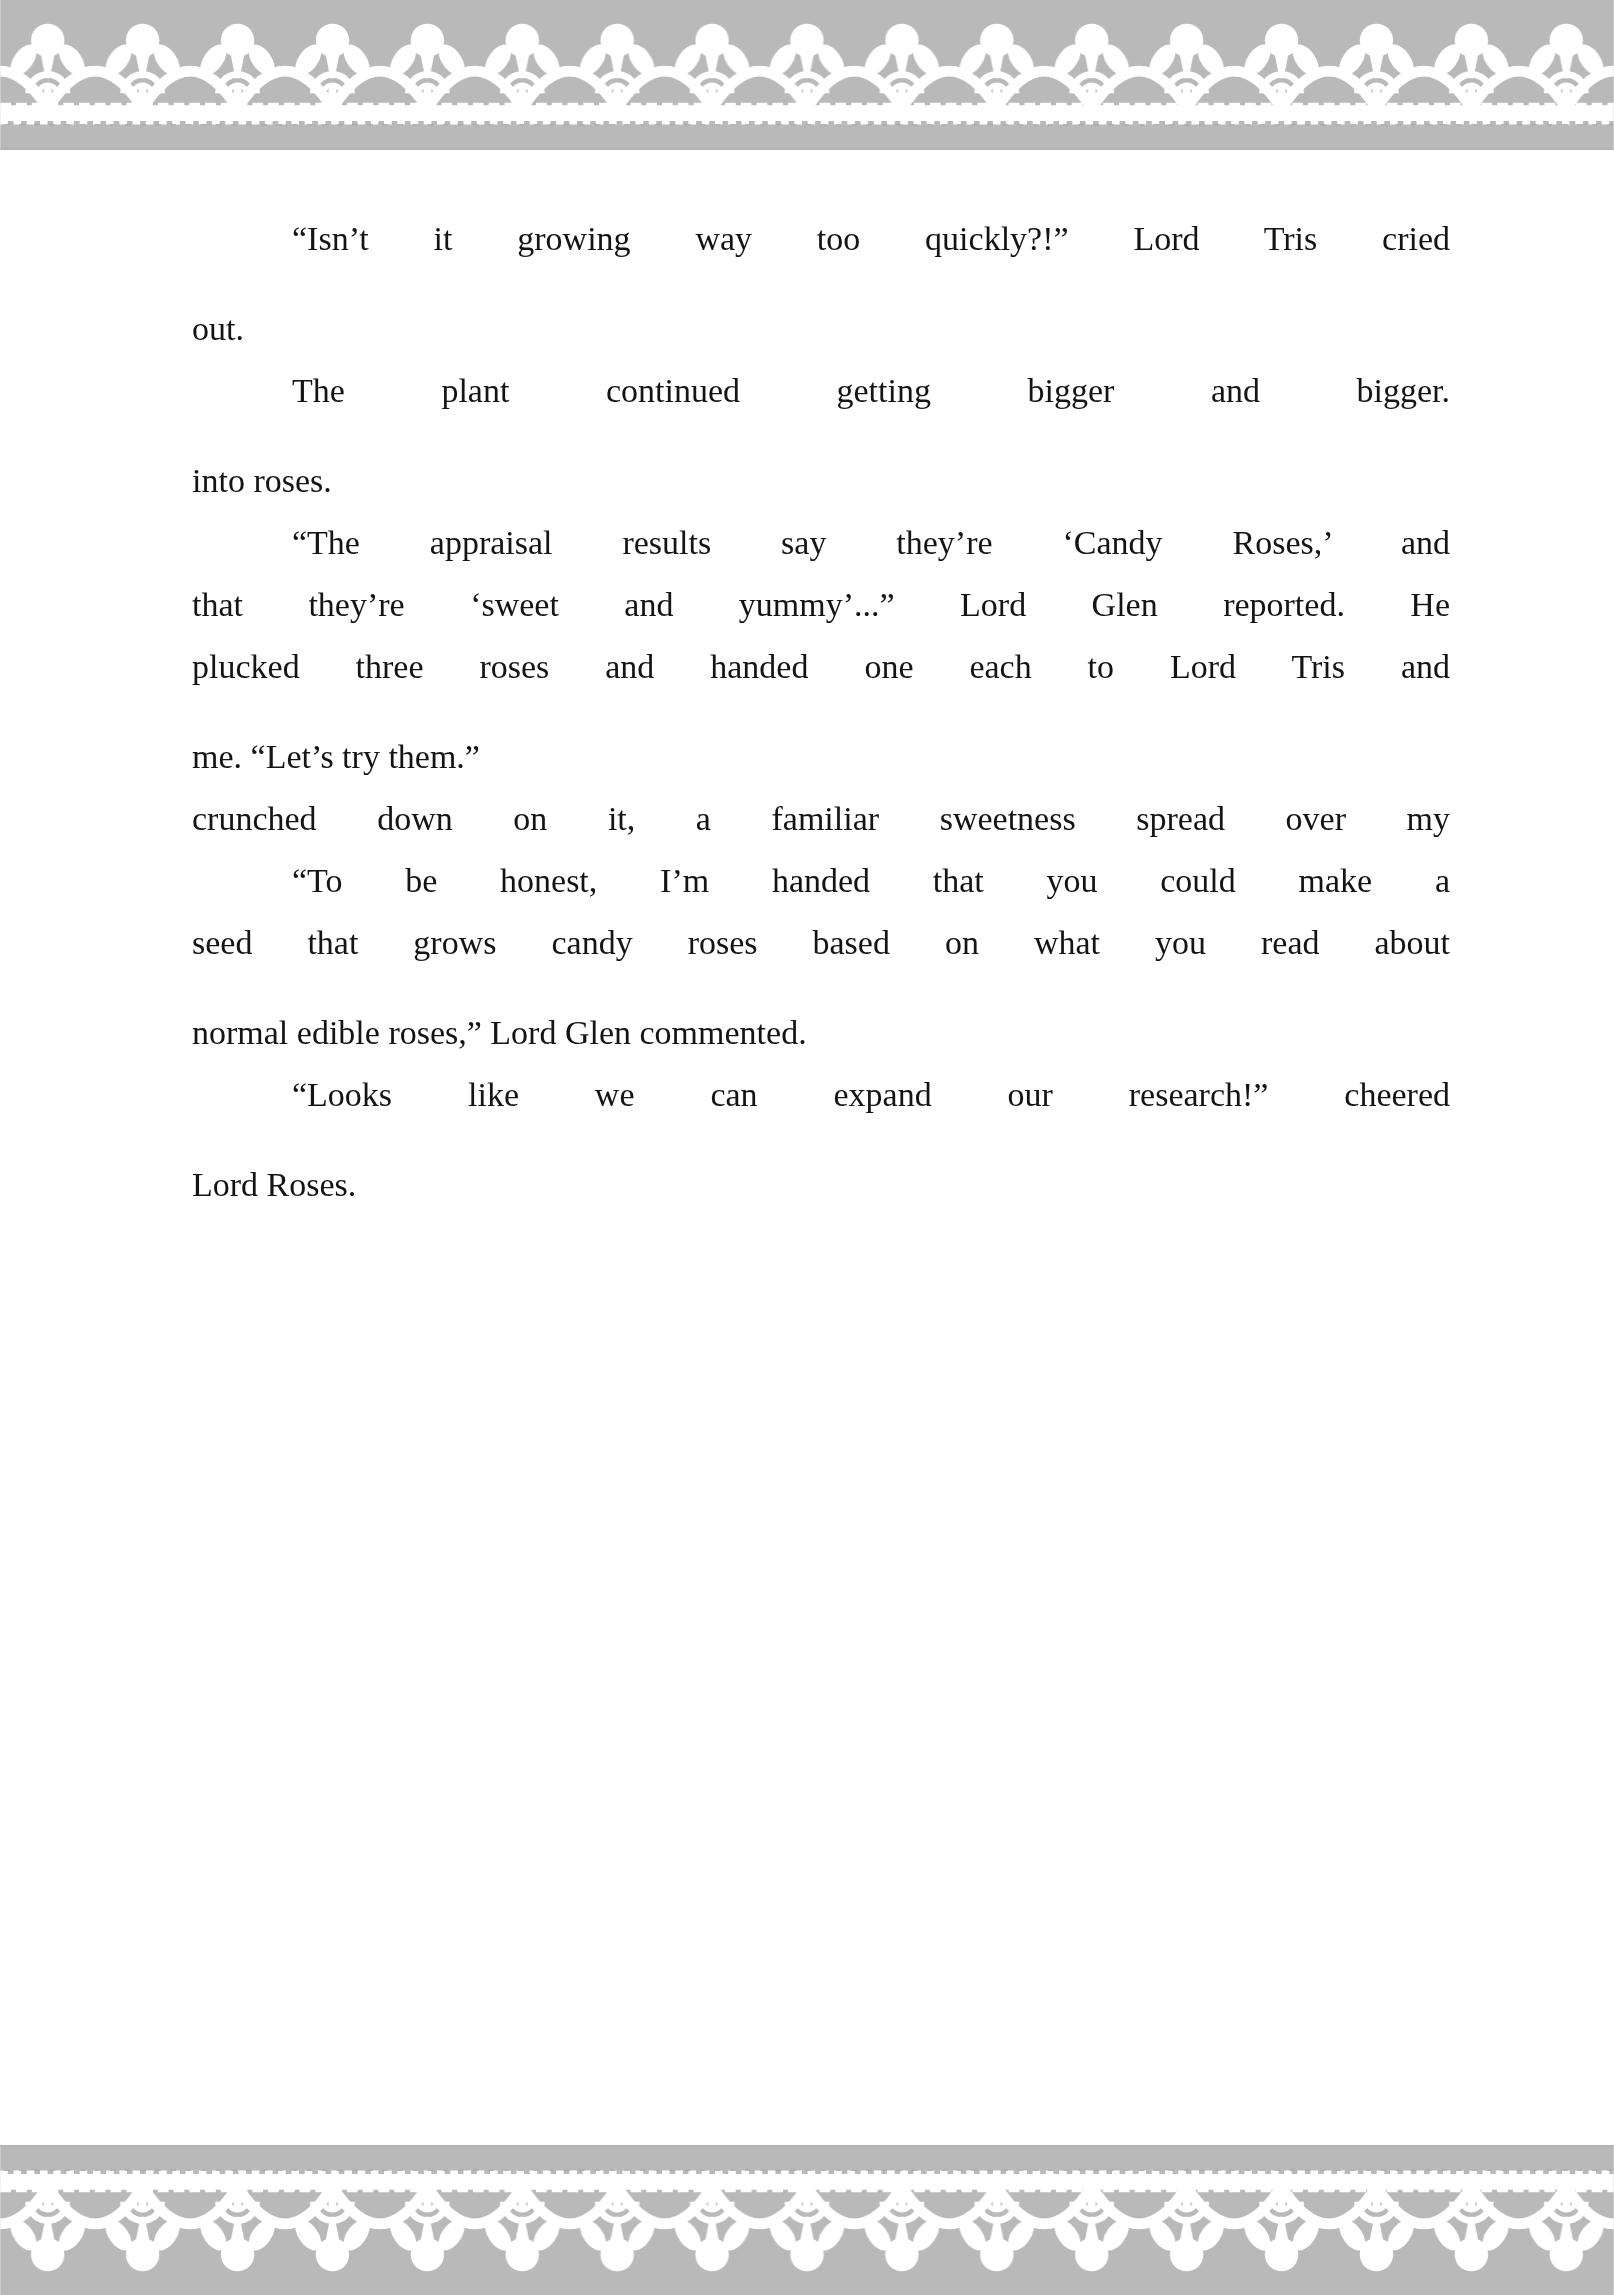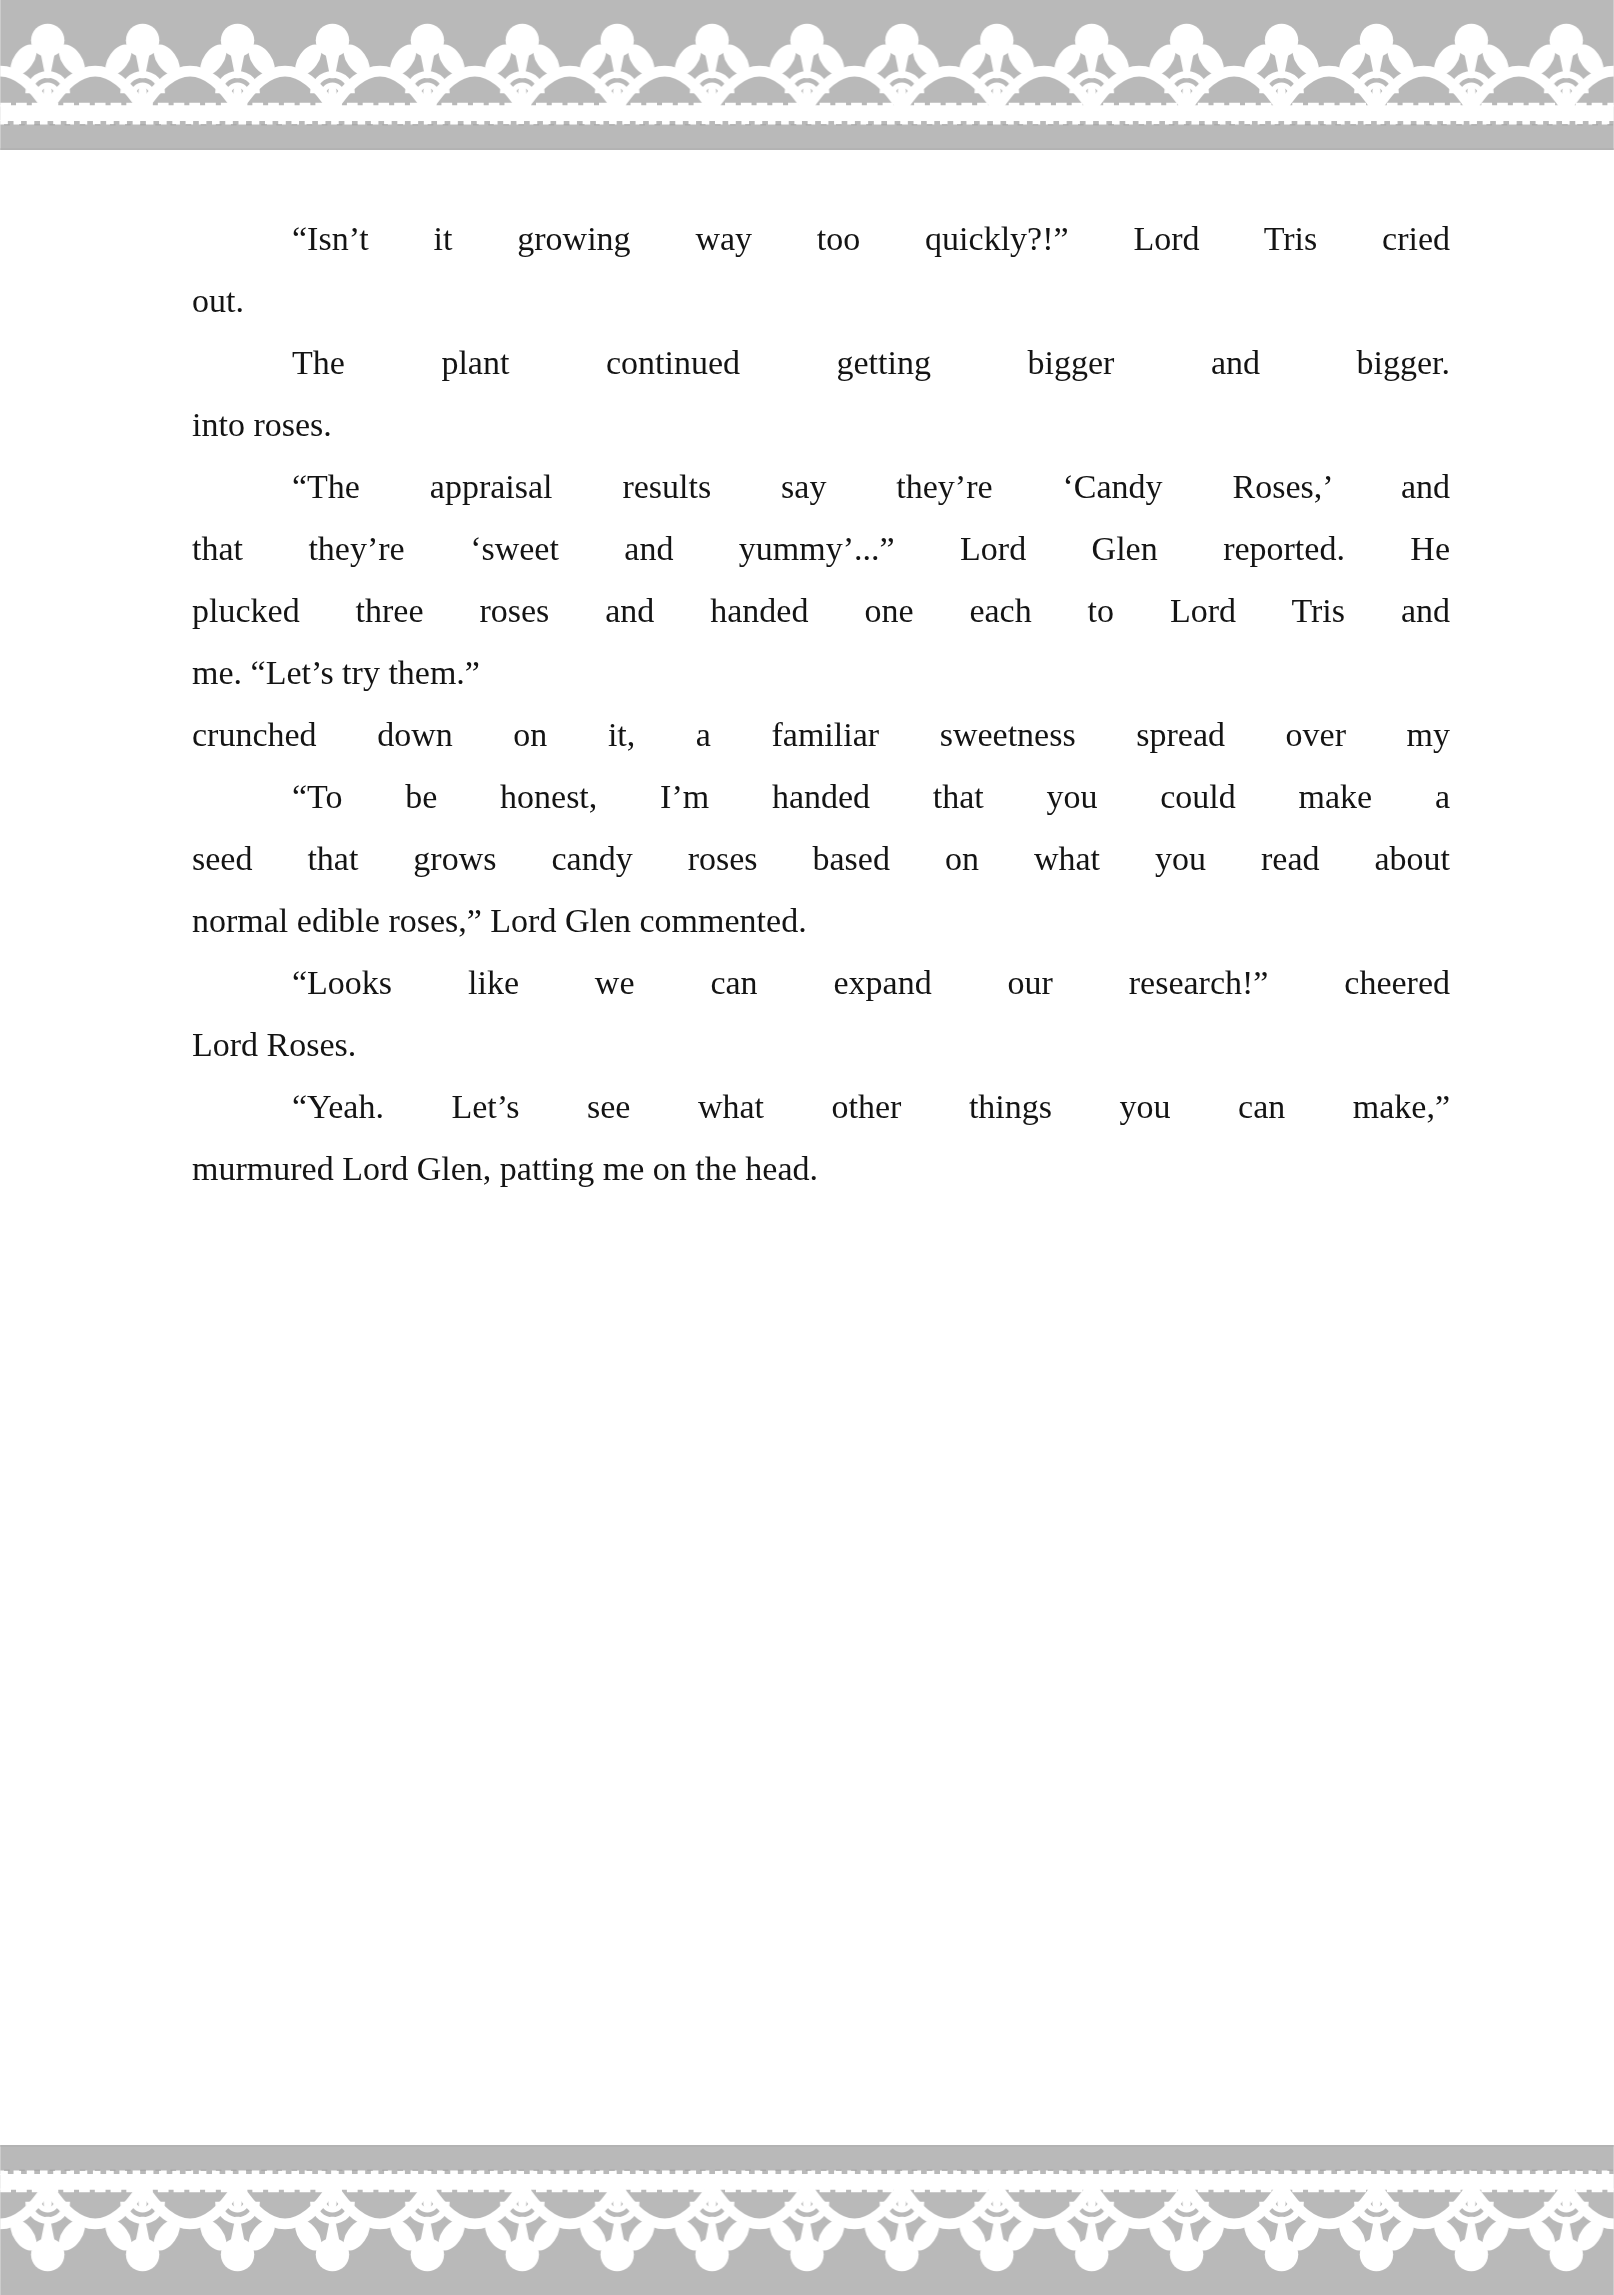--- a/index.html
+++ b/index.html
@@ -34,20 +34,21 @@
     font-size: 34px;
     line-height: 62px;
   }
   .line {
     text-align: justify;
     text-align-last: justify;
   }
   .line.last {
     text-align: left;
     text-align-last: left;
+    margin-top: 28px;
   }
   .line.indent { text-indent: 100px; }
 </style>
 </head>
 <body>
 
 <div class="band top">
   <svg viewBox="0 0 2560 238" aria-hidden="true">
     <defs>
       <pattern id="laceTileTop" width="150.588" height="238" patternUnits="userSpaceOnUse">
@@ -96,24 +97,20 @@
     </div>
     <div>
       <div class="line indent">“To be honest, I’m handed that you could make a</div>
       <div class="line">seed that grows candy roses based on what you read about</div>
       <div class="line last">normal edible roses,” Lord Glen commented.</div>
     </div>
     <div>
       <div class="line indent">“Looks like we can expand our research!” cheered</div>
       <div class="line last">Lord Roses.</div>
     </div>
-    <div>
-      <div class="line indent">“Yeah. Let’s see what other things you can make,”</div>
-      <div class="line last">murmured Lord Glen, patting me on the head.</div>
-    </div>
   </main>
 
 <div class="band bottom">
   <svg viewBox="0 0 2560 238" aria-hidden="true">
     <defs>
       <pattern id="laceTileBottom" width="150.588" height="238" patternUnits="userSpaceOnUse">
         <g fill="var(--lace)" stroke="none">
           <circle cx="75.3" cy="64" r="26.5"></circle>
           <path d="M 64,84 Q 75.3,94 86.6,84 L 78.6,124 L 72,124 Z"></path>
           <ellipse cx="37" cy="95" rx="15.5" ry="28" transform="rotate(36 37 95)"></ellipse>

